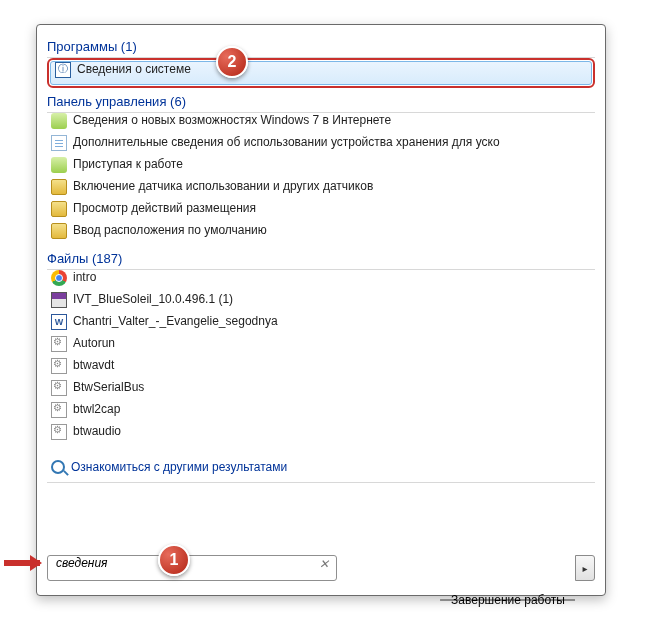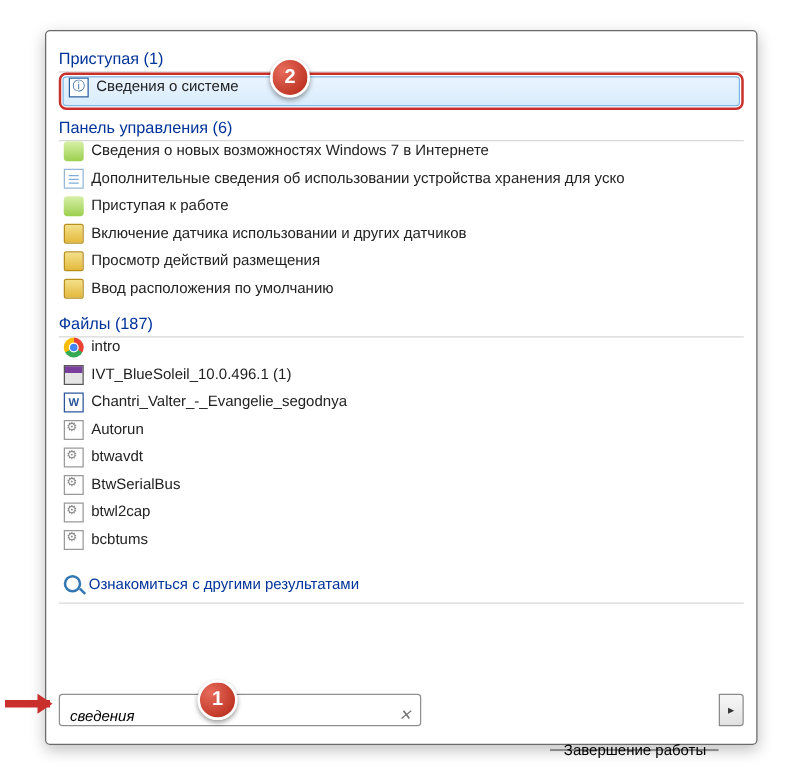--- a/index.html
+++ b/index.html
@@ -96,21 +96,21 @@
     align-items: center;
     gap: 14px;
   }
   .search-box {
     flex: 0 0 290px;
     height: 26px;
     border: 1px solid #8f8f8f;
     border-radius: 3px;
     background: #fff;
     display: flex;
-    align-items: flex-end;
+    align-items: flex-start;
     padding: 0 4px 0 8px;
     font-style: italic;
     color: #333;
     position: relative;
   }
   .search-box .txt { flex:1; outline:none; border:none; font: inherit; background:transparent; }
   .search-box .clear {
     width:16px; height:16px; color:#777; cursor:pointer; display:flex; align-items:center; justify-content:center;
   }
   .shutdown-btn {
@@ -145,21 +145,21 @@
     content:""; position:absolute; right:-10px; top:-5px;
     border:8px solid transparent; border-left:12px solid #c9302c;
   }
 </style>
 </head>
 <body>
 
 <div class="panel">
 
   <div class="section-header">
-    <span>Приступая</span>
+    <span>Программы</span>
     (<span>1</span>)
   </div>
 
   <div class="item-row sel-wrap">
     <div class="item-row selected" style="flex:1">
       <span class="icon sysinfo"></span>
       <span>Сведения о системе</span>
     </div>
   </div>
 
@@ -221,21 +221,21 @@
   <div class="item-row">
     <span class="icon inf"></span>
     <span>BtwSerialBus</span>
   </div>
   <div class="item-row">
     <span class="icon inf"></span>
     <span>btwl2cap</span>
   </div>
   <div class="item-row">
     <span class="icon inf"></span>
-    <span>bcbtums</span>
+    <span>btwaudio</span>
   </div>
 
   <div class="more-results">
     <span class="mag"></span>
     <span>Ознакомиться с другими результатами</span>
   </div>
 
   <div class="divider"></div>
 
   <div class="bottom-bar">

